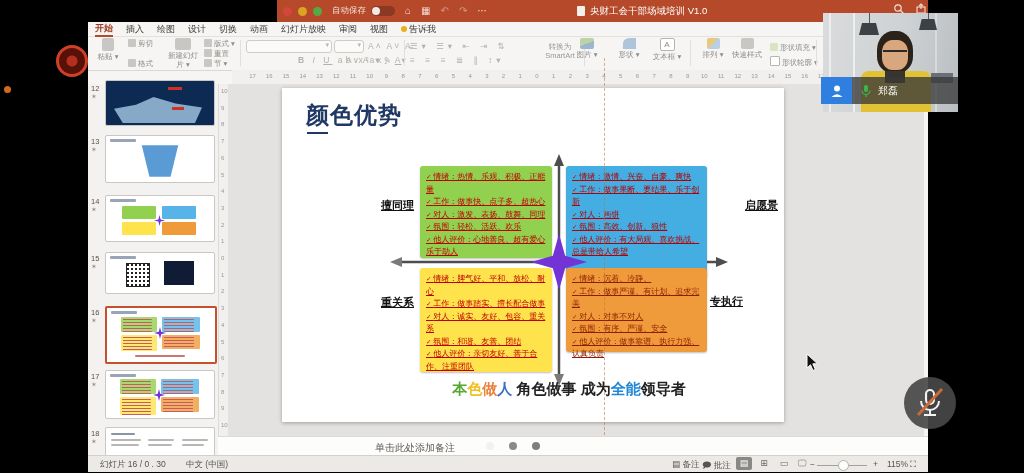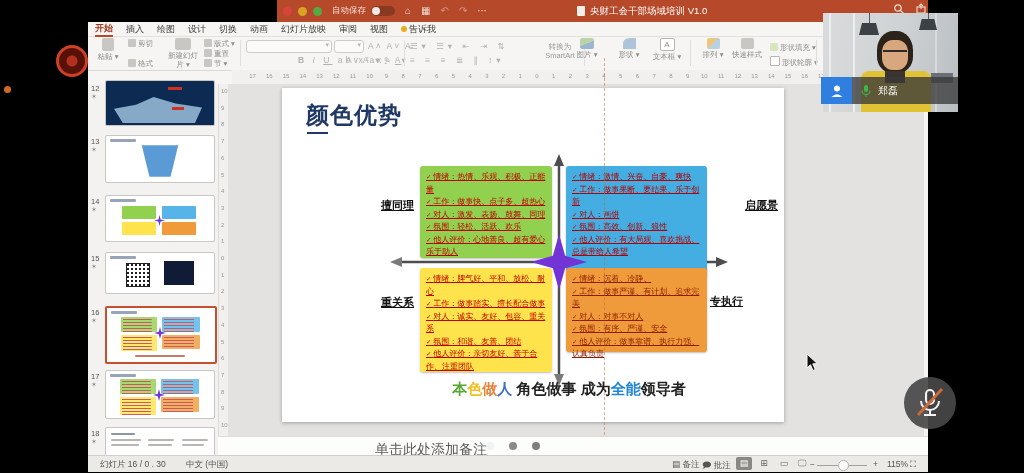--- a/index.html
+++ b/index.html
@@ -61,21 +61,21 @@
   #box-green{left:138px;top:78px;width:132px;height:92px;background:#92d050;color:#c00000;}
   #box-blue{left:284px;top:78px;width:141px;height:112px;background:#44aee2;color:#b40000;}
   #box-yellow{left:138px;top:180px;width:132px;height:104px;background:#ffe34d;color:#c00000;}
   #box-orange{left:284px;top:180px;width:141px;height:84px;background:#ef9b3b;color:#8f1d00;}
   .qlabel{position:absolute;font-size:11px;font-weight:bold;color:#111;text-decoration:underline;}
   #star{position:absolute;left:249px;top:146px;width:56px;height:56px;background:#7334d6;
         clip-path:polygon(50% 0,61% 39%,100% 50%,61% 61%,50% 100%,39% 61%,0 50%,39% 39%);}
   #slogan{position:absolute;left:287px;top:292px;transform:translateX(-50%);font-size:15px;font-weight:bold;white-space:nowrap;color:#222;}
   
   #notesbar{position:absolute;left:130px;top:436px;width:710px;height:19px;background:#fdfdfc;border-top:1px solid #dddbd7;}
-  #notes-text{position:absolute;left:157px;top:4px;font-size:14px;color:#5d5b58;}
+  #notes-text{position:absolute;left:157px;top:4px;font-size:10px;color:#5d5b58;}
   #statusbar{position:absolute;left:0;top:455px;width:840px;height:16px;background:#eceae7;border-top:1px solid #d2d0cc;font-size:8.5px;color:#56544f;}
   .sb{position:absolute;top:3px;white-space:nowrap;}
   .viewbtn{position:absolute;top:1px;width:16px;height:13px;text-align:center;font-size:9px;color:#6d6b66;line-height:13px;border-radius:2px;}
   .viewbtn.active{background:#8a8885;color:#fff;}
   #zoom-track{position:absolute;left:729px;top:9px;width:50px;height:1px;background:#a4a29d;}
   #zoom-knob{position:absolute;left:750px;top:4px;width:9px;height:9px;border-radius:50%;background:#fdfdfd;border:1px solid #b4b2ad;}
   
   #guide{position:absolute;left:516px;top:58px;height:392px;width:0;border-left:1px dashed rgba(190,110,50,.55);}
   #video{position:absolute;left:823px;top:13px;width:135px;height:99px;background:linear-gradient(100deg,#d9dbdc 0%,#cfd2d4 55%,#b9bec2 100%);overflow:hidden;}
   .lamp{position:absolute;background:#3c4146;clip-path:polygon(15% 0,85% 0,100% 100%,0 100%);}

